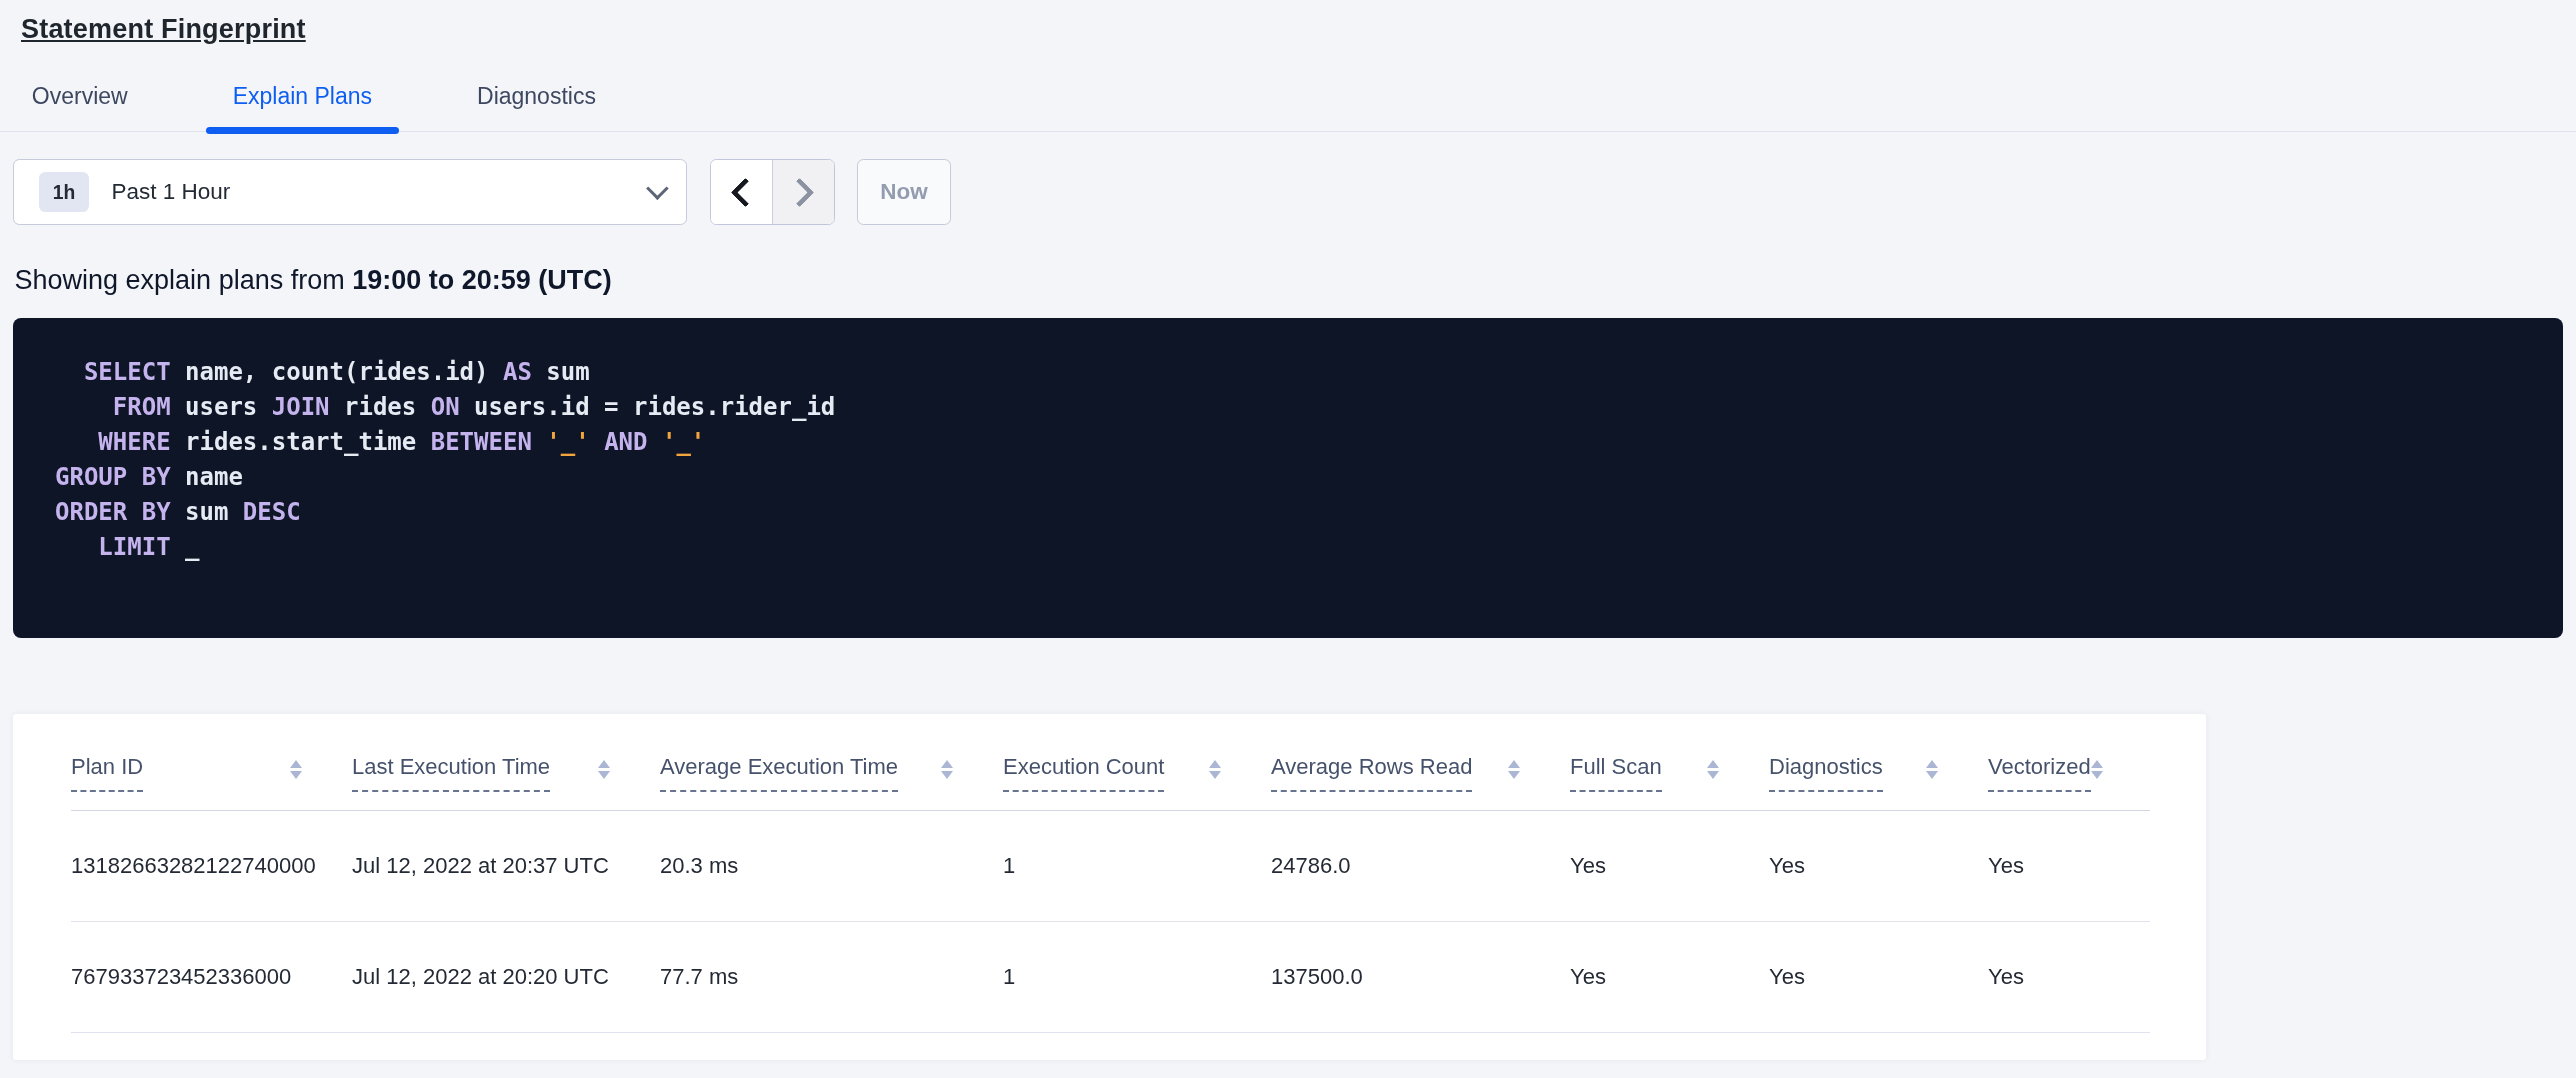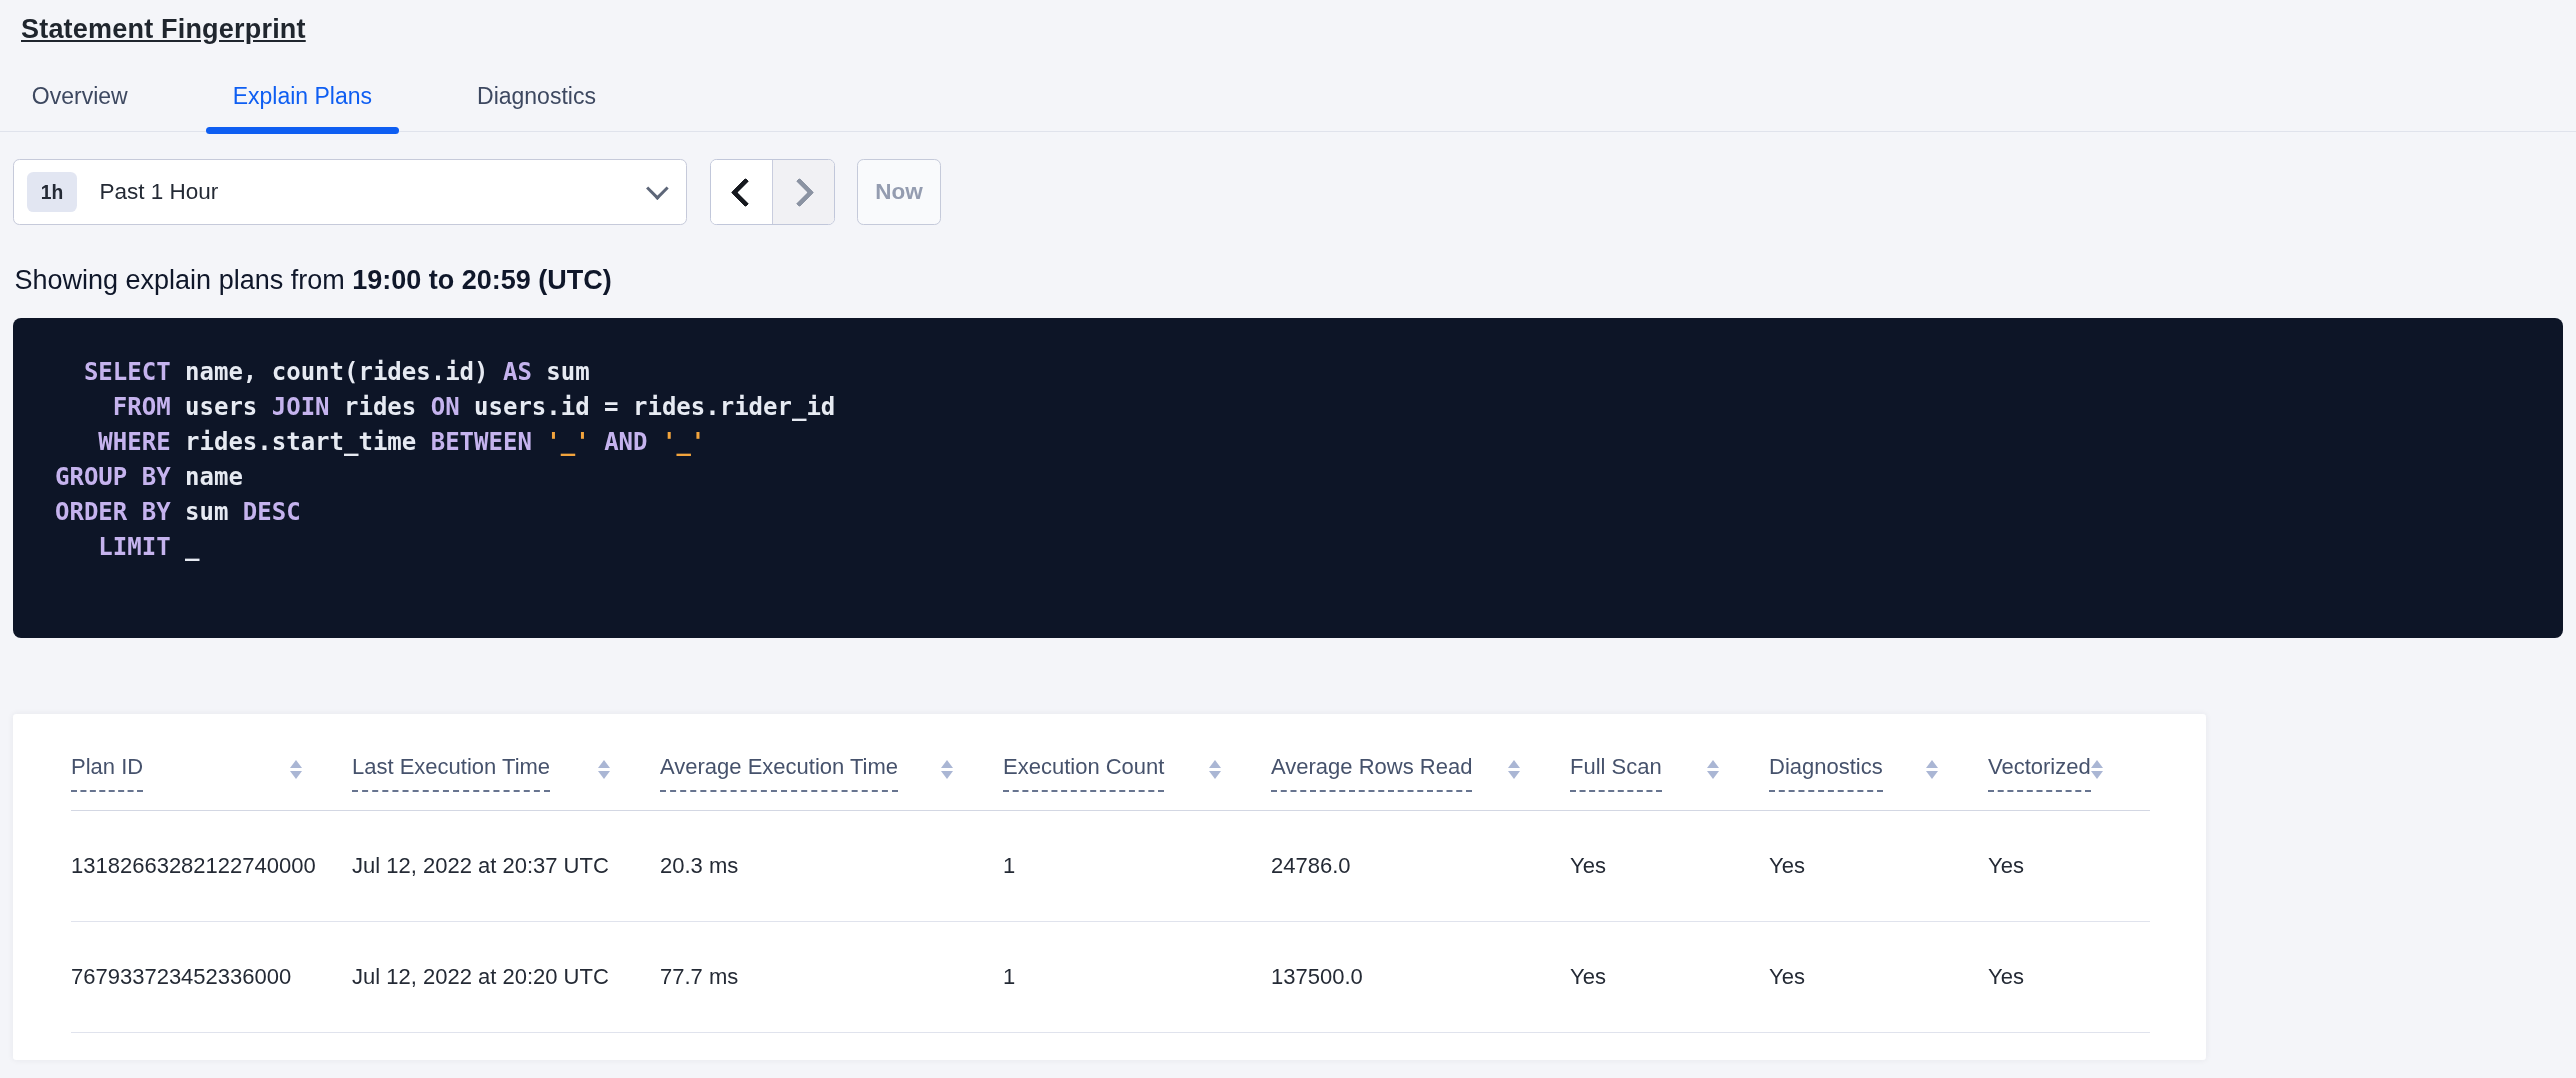--- a/index.html
+++ b/index.html
@@ -57,21 +57,21 @@
     align-items: stretch;
     height: 66px;
   }
   .time-dropdown {
     width: 674px;
     background: #ffffff;
     border: 1.6px solid #c6cada;
     border-radius: 6.4px;
     display: flex;
     align-items: center;
-    padding: 0 24px 0 13px;
+    padding: 0 24px 0 25px;
     cursor: pointer;
   }
   .time-badge {
     background: #e2e6f2;
     border-radius: 6.4px;
     font-size: 19.3px;
     font-weight: 700;
     color: #242a35;
     padding: 10.5px 13.7px;
     line-height: 19.3px;
@@ -117,21 +117,21 @@
   .chev-right {
     width: 21px; height: 21px;
     border-right: 5.6px solid #8b93a2;
     border-top: 5.6px solid #8b93a2;
     border-radius: 2.4px;
     transform: rotate(45deg);
     margin-right: 8px;
   }
   .now-btn {
     margin-left: 22.5px;
-    width: 84px;
+    width: 94px;
     border: 1.6px solid #c5cada;
     border-radius: 6.4px;
     background: #f9fafc;
     color: #949cb0;
     font-size: 22.5px;
     font-weight: 600;
     display: flex;
     align-items: center;
     justify-content: center;
     cursor: default;

